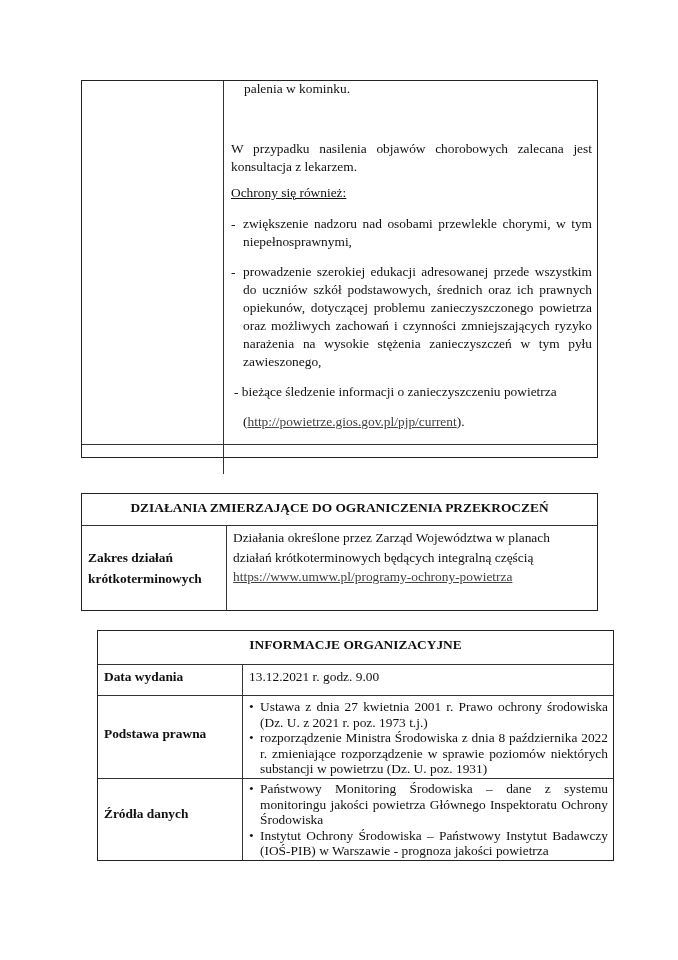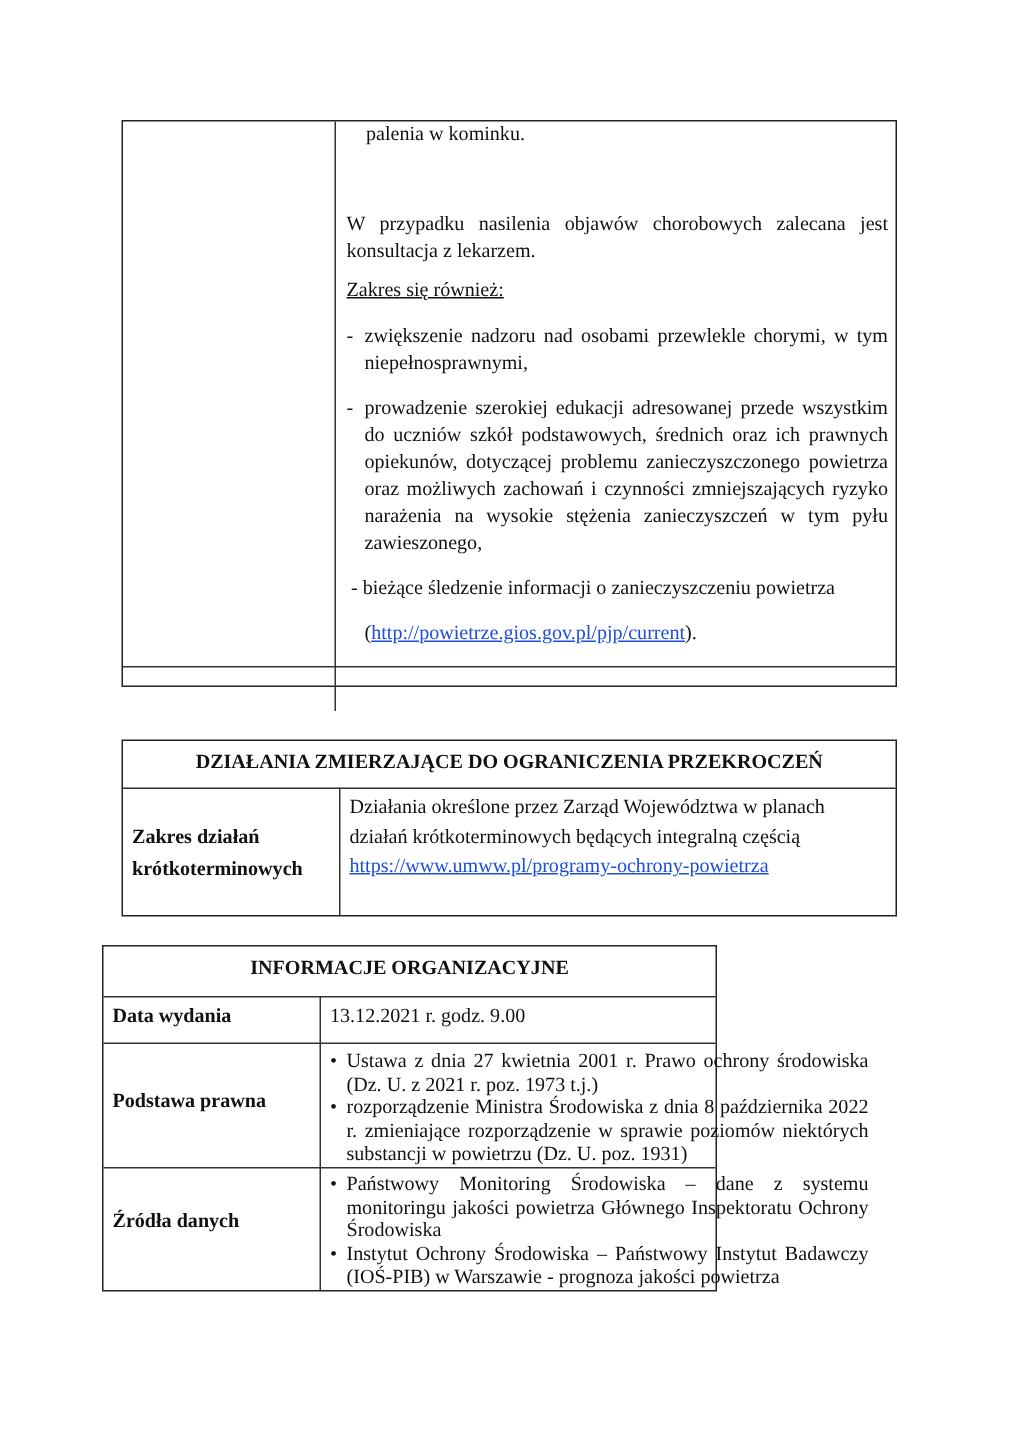--- a/index.html
+++ b/index.html
@@ -3,41 +3,41 @@
 <meta charset="utf-8">
 <style>
   html, body { margin: 0; padding: 0; background: #ffffff; }
   body { width: 678px; height: 960px; position: relative; overflow: hidden;
          font-family: "Liberation Serif", serif; color: #111; }
   .tbl { position: absolute; border: 1.6px solid #222; box-sizing: border-box; }
   .vline { position: absolute; width: 0; border-left: 1px solid #333; }
   .hline { position: absolute; height: 0; border-top: 1px solid #333; }
   .txt { position: absolute; font-size: 13.4px; line-height: 18px; }
   .just { text-align: justify; text-align-last: left; }
-  a, .link { color: #1d4ed8; text-decoration: underline; }
+  a, .link { color: #404040; text-decoration: underline; }
   .u { text-decoration: underline; }
   .hdr { position: absolute; left: 0; right: 0; text-align: center; font-weight: bold; font-size: 13.4px; }
   .bold { font-weight: bold; }
   ul.bul { list-style: none; margin: 0; padding: 0; }
   ul.bul li { position: relative; padding-left: 16px; }
   ul.bul li::before { content: "\2022"; position: absolute; left: 5px; top: 0; }
   .tight { line-height: 15.5px; }
 </style>
 </head>
 <body>
 
 <div class="tbl" style="left:81px; top:80px; width:517px; height:378px;">
   <div class="vline" style="left:141px; top:0; height:393px;"></div>
   <div class="hline" style="left:0; right:0; top:363px;"></div>
 
   <div class="txt" style="left:162px; top:-1px;">palenia w kominku.</div>
 
   <div class="txt just" style="left:149px; top:30px; width:361px;margin-top:29px;">W przypadku nasilenia objawów chorobowych zalecana jest konsultacja z lekarzem.</div>
 
-  <div class="txt u" style="left:149px; top:103px;">Zakres się również:</div>
+  <div class="txt u" style="left:149px; top:103px;">Ochrony się również:</div>
 
   <div class="txt" style="left:149px; top:134px; width:361px;">
     <span style="position:absolute; left:0; top:0;">-</span>
     <div class="just" style="padding-left:12px;">zwiększenie nadzoru nad osobami przewlekle chorymi, w tym niepełnosprawnymi,</div>
   </div>
 
   <div class="txt" style="left:149px; top:182px; width:361px;">
     <span style="position:absolute; left:0; top:0;">-</span>
     <div class="just" style="padding-left:12px;">prowadzenie szerokiej edukacji adresowanej przede wszystkim do uczniów szkół podstawowych, średnich oraz ich prawnych opiekunów, dotyczącej problemu zanieczyszczonego powietrza oraz możliwych zachowań i czynności zmniejszających ryzyko narażenia na wysokie stężenia zanieczyszczeń w tym pyłu zawieszonego,</div>
   </div>
@@ -61,21 +61,21 @@
     <div>krótkoterminowych</div>
   </div>
 
   <div class="txt" style="left:151px; top:34px; line-height:19.5px;">
     <div>Działania określone przez Zarząd Województwa w planach</div>
     <div>działań krótkoterminowych będących integralną częścią</div>
     <div><a class="link">https://www.umww.pl/programy-ochrony-powietrza</a></div>
   </div>
 </div>
 
-<div class="tbl" style="left:68px; top:630px; width:410px; height:231px;">
+<div class="tbl" style="left:97px; top:630px; width:517px; height:231px;">
   <div class="hdr" style="top:6px;">INFORMACJE ORGANIZACYJNE</div>
   <div class="hline" style="left:0; right:0; top:33px;"></div>
   <div class="vline" style="left:144px; top:33px; height:196px;"></div>
   <div class="hline" style="left:0; right:0; top:64px;"></div>
   <div class="hline" style="left:0; right:0; top:147px;"></div>
 
   <div class="txt bold" style="left:6px; top:37px;">Data wydania</div>
   <div class="txt" style="left:151px; top:37px;">13.12.2021 r. godz. 9.00</div>
 
   <div class="txt bold" style="left:6px; top:94px;">Podstawa prawna</div>

